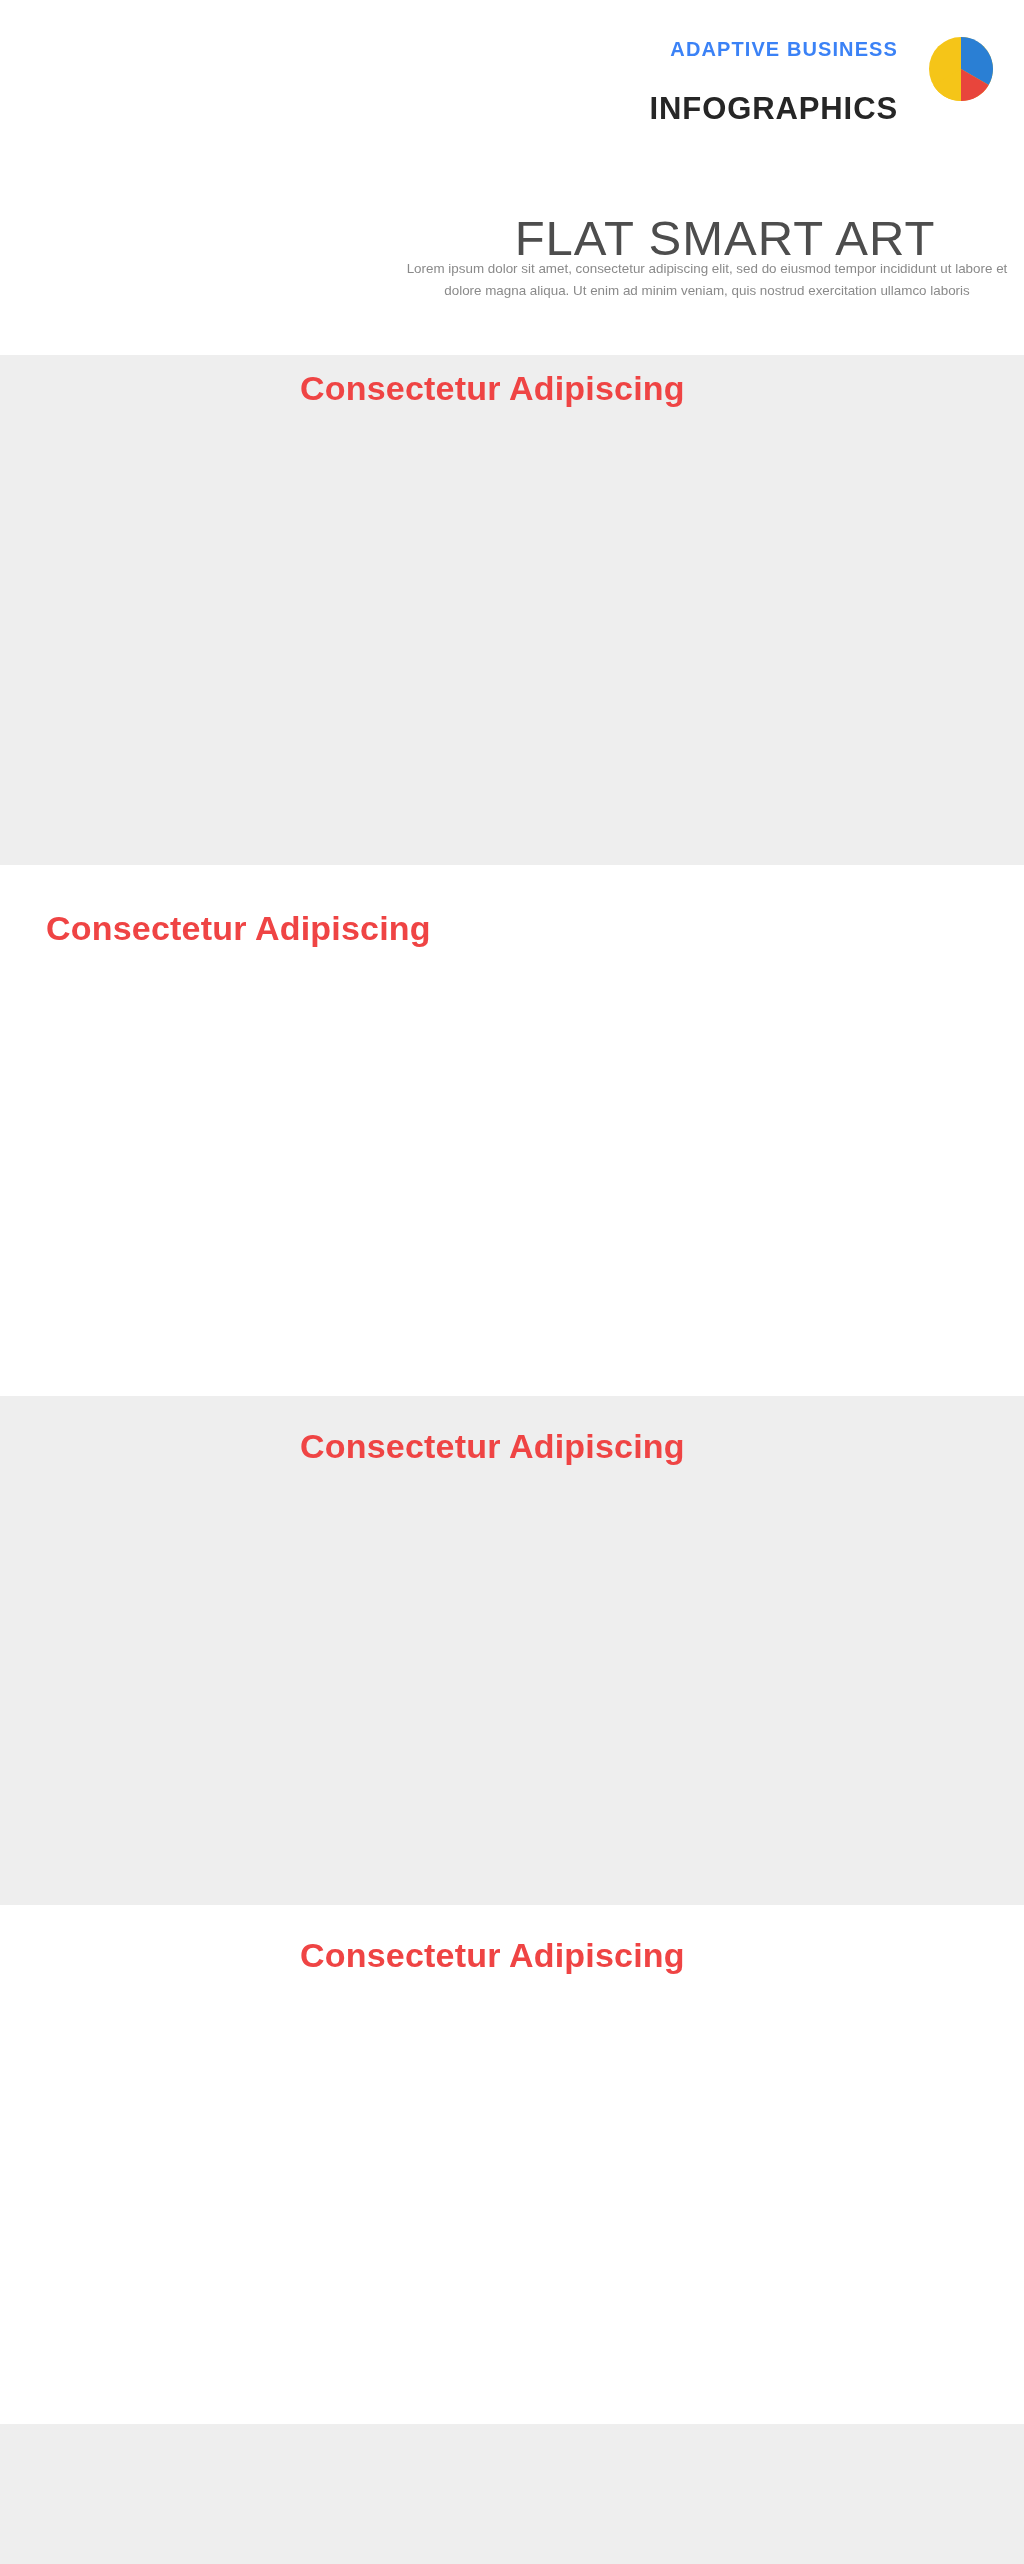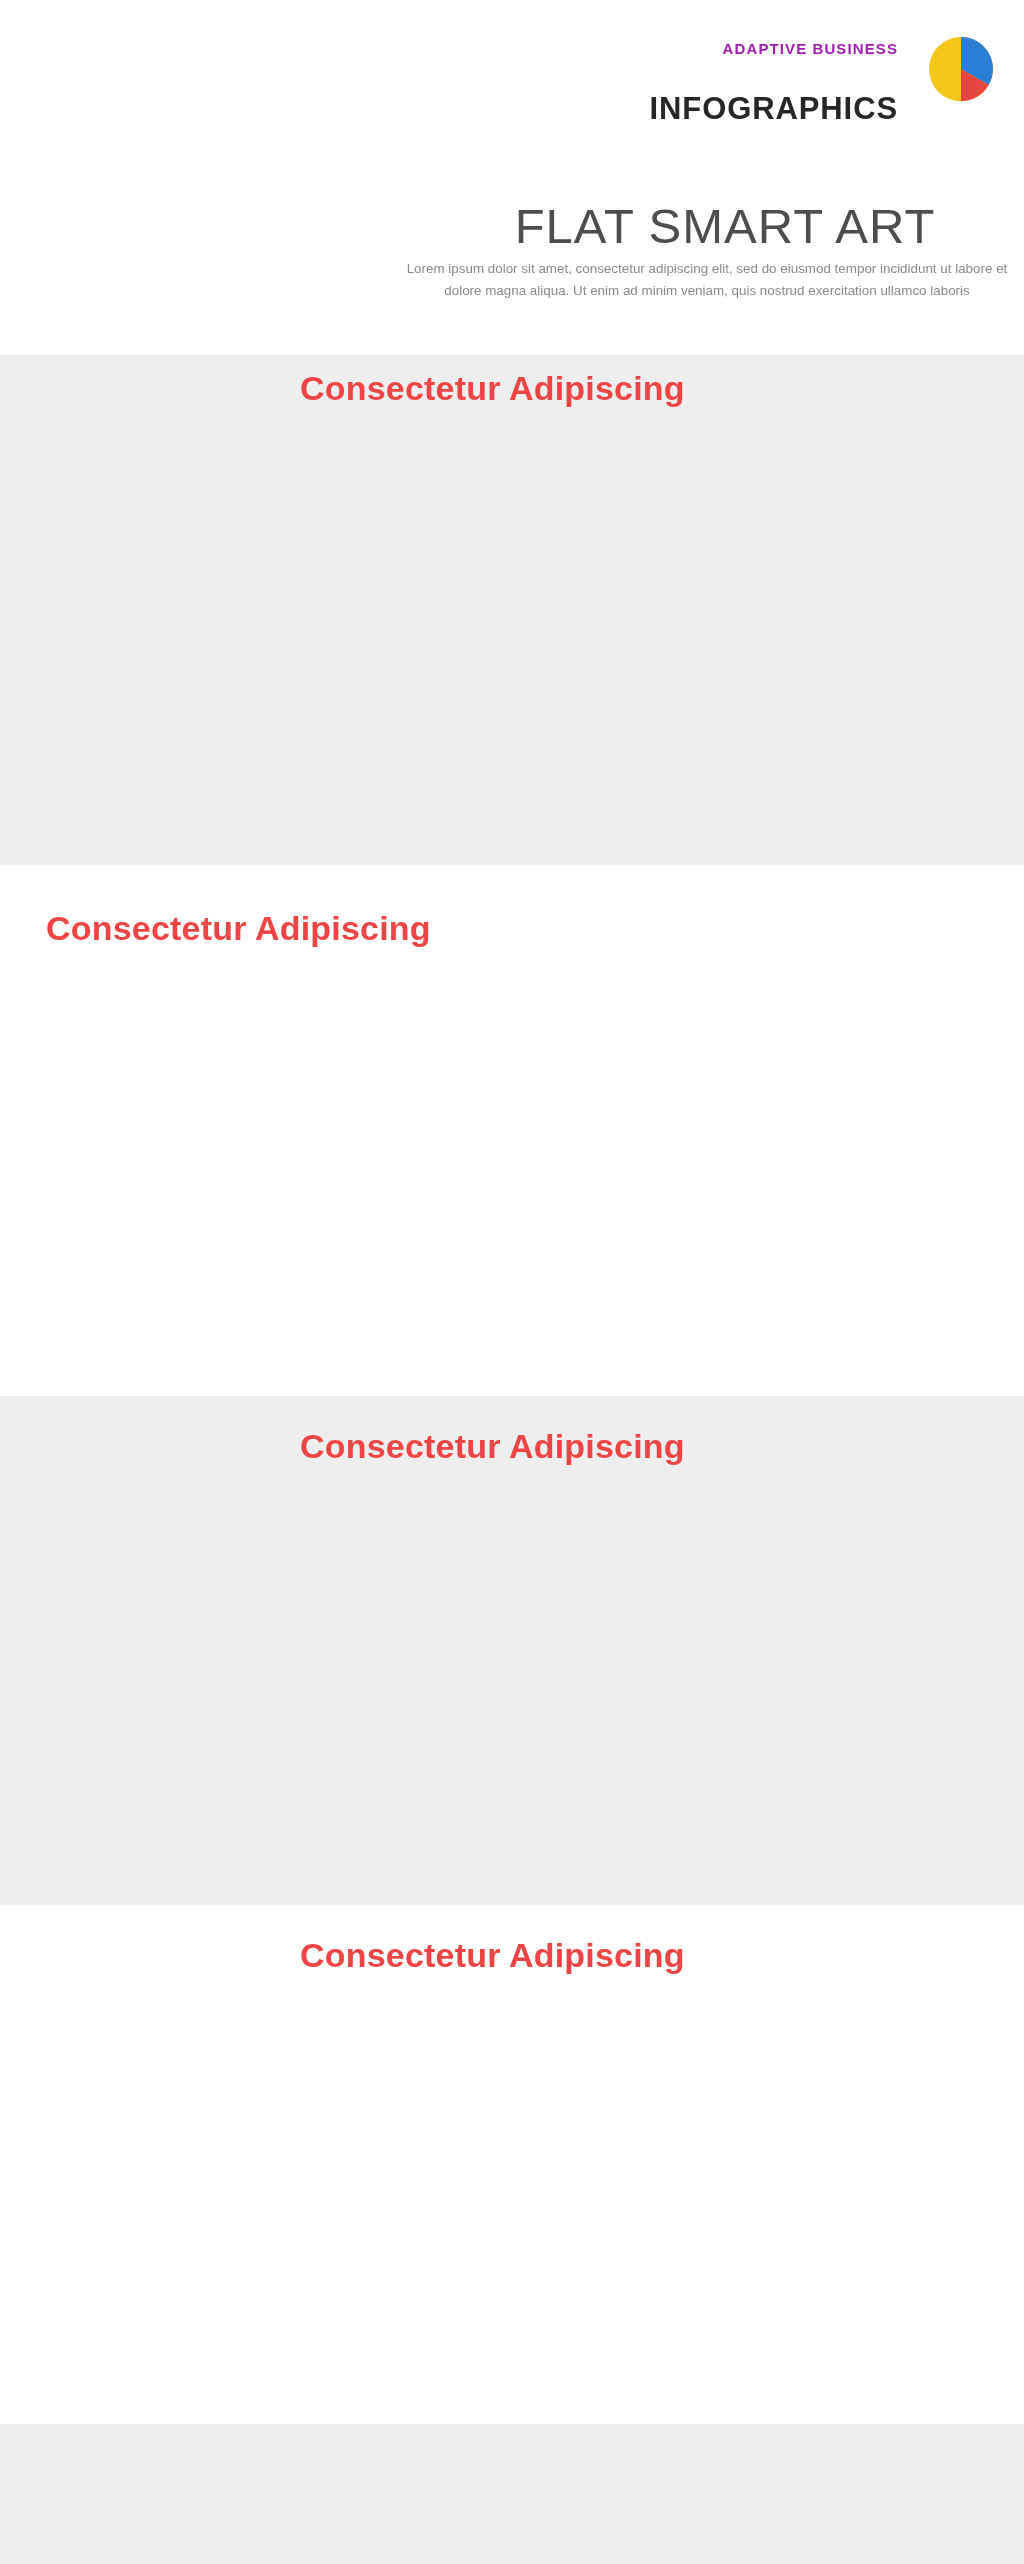--- a/index.html
+++ b/index.html
@@ -3,23 +3,23 @@
 <meta charset="utf-8">
 <style>
   html,body{margin:0;padding:0;}
   body{width:1024px;height:2564px;background:#fff;font-family:"Liberation Sans",sans-serif;overflow:hidden;position:relative;}
   .page{position:relative;width:1024px;height:2564px;}
   .band{position:absolute;left:0;width:1024px;}
   .grey{background:#eeeeee;}
   .white{background:#ffffff;}
   .abs{position:absolute;}
   .brand{position:absolute;right:126px;top:36px;text-align:right;}
-  .brand-l1{font-size:15px;font-weight:bold;letter-spacing:1.1px;color:#a21caf;line-height:26px;font-family:"Liberation Sans",sans-serif;}
+  .brand-l1{font-size:20px;font-weight:bold;letter-spacing:1.1px;color:#3b82f6;line-height:26px;font-family:"Liberation Sans",sans-serif;}
   .brand-l2{font-size:31px;font-weight:bold;letter-spacing:0.9px;color:#262626;line-height:34px;font-family:"Liberation Sans",sans-serif;margin-top:30px;}
-  .main-title{position:absolute;left:440px;top:198px;width:570px;text-align:center;font-size:49px;color:#4d4d4d;font-weight:400;letter-spacing:1px;font-family:"Liberation Sans",sans-serif;}
+  .main-title{position:absolute;left:440px;top:210px;width:570px;text-align:center;font-size:49px;color:#4d4d4d;font-weight:400;letter-spacing:1px;font-family:"Liberation Sans",sans-serif;}
   .main-body{position:absolute;left:404px;top:258px;width:606px;text-align:center;font-size:13.4px;line-height:22px;color:#8a8a8a;font-family:"Liberation Sans",sans-serif;}
   .sec-head{position:absolute;font-size:34px;font-weight:bold;color:#ef4444;letter-spacing:0.2px;font-family:"Liberation Sans",sans-serif;}
 </style>
 </head>
 <body>
 
 <div class="page">
   <div class="band white" style="top:0;height:355px;"></div>
   <div class="band grey" style="top:355px;height:510px;"></div>
   <div class="band white" style="top:865px;height:531px;"></div>

